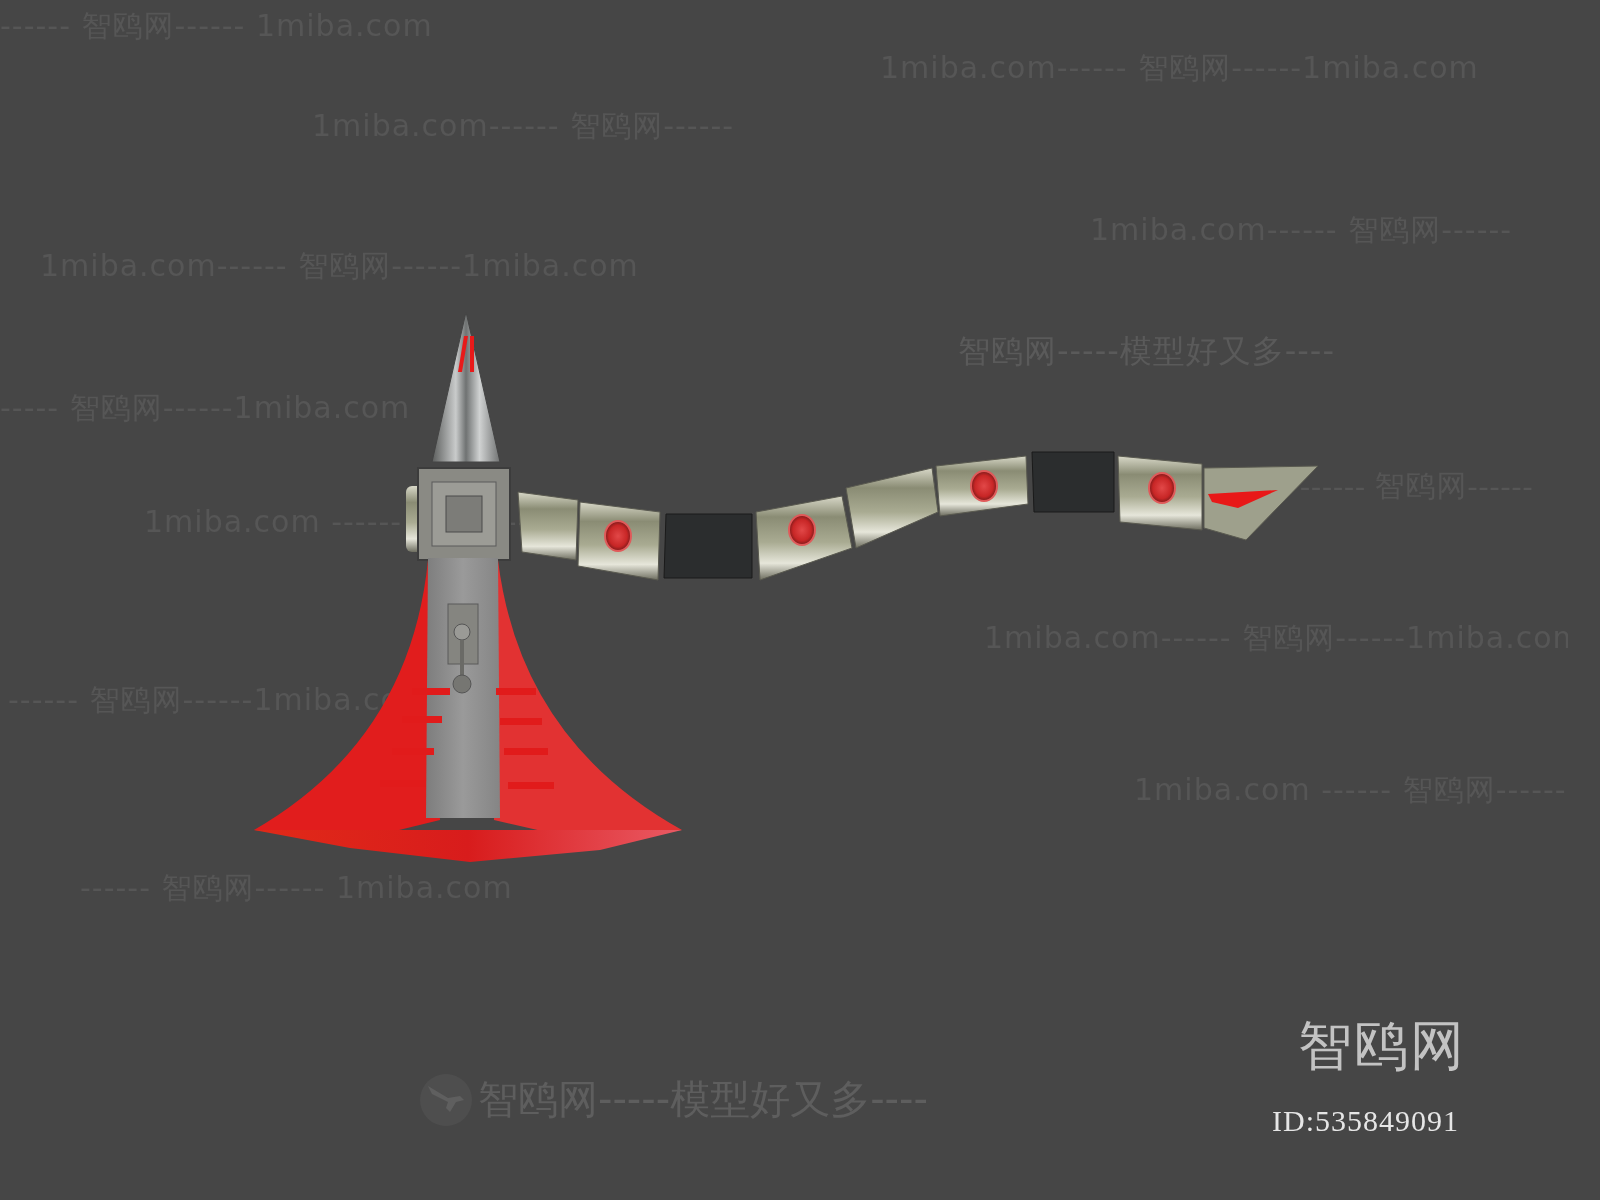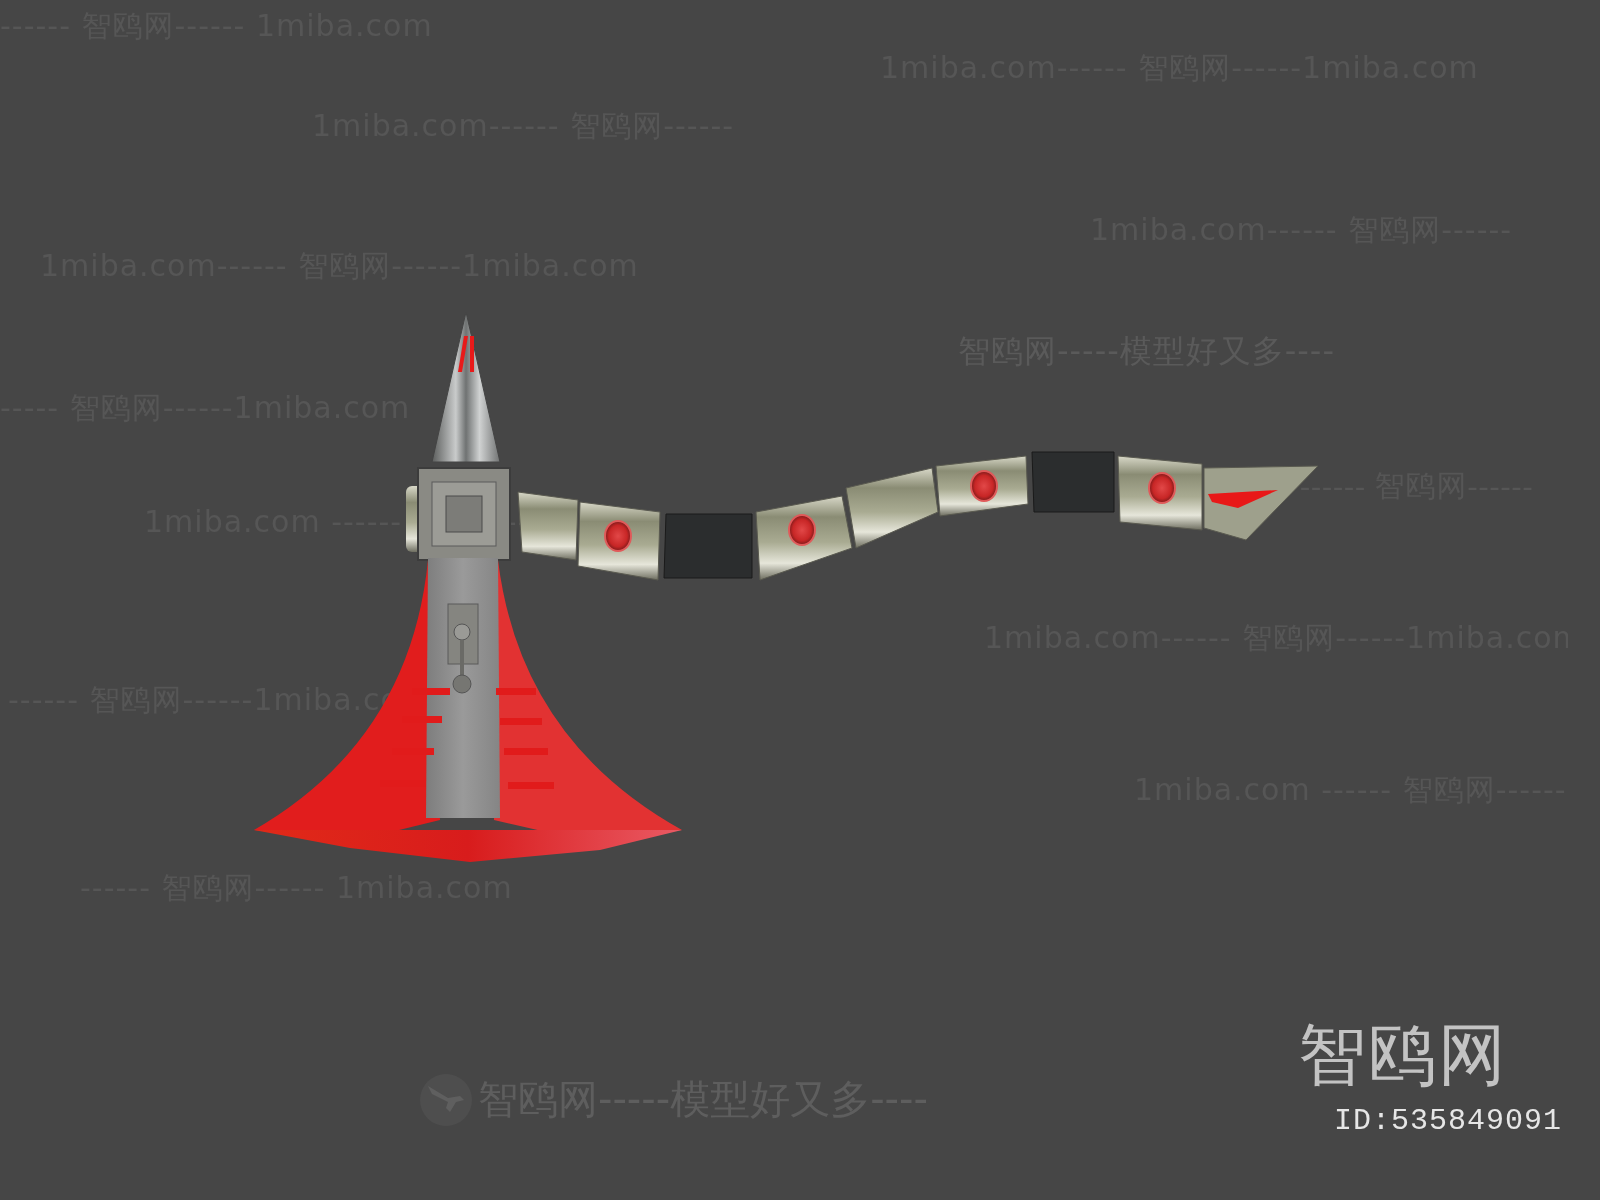--- a/index.html
+++ b/index.html
@@ -17,25 +17,25 @@
   .footer-wm {
     position:absolute; left:420px; top:1072px; white-space:nowrap;
     color:#5e5e5e; font-size:40px; display:flex; align-items:center; gap:6px;
   }
   .bird-logo {
     width:52px; height:52px; border-radius:50%; background:#4e4e4e;
     display:inline-flex; align-items:center; justify-content:center;
   }
   .brand-big {
     position:absolute; left:1298px; top:1010px;
-    font-size:68px; color:#c3c3c3; letter-spacing:2px;
+    font-size:54px; color:#c3c3c3; letter-spacing:2px;
   }
   .id-label {
-    position:absolute; left:1334px; top:1104px;
-    font-family:Liberation Mono, monospace; font-size:30px; color:#e6e6e6;
+    position:absolute; left:1272px; top:1104px;
+    font-family:Liberation Serif, serif; font-size:30px; color:#e6e6e6;
     letter-spacing:1px;
   }
 </style>
 </head>
 <body>
 
 <div class="wm" style="left:0;top:6px;">------ 智鸥网------ 1miba.com</div>
 <div class="wm" style="left:880px;top:48px;">1miba.com------ 智鸥网------1miba.com</div>
 <div class="wm" style="left:312px;top:106px;">1miba.com------ 智鸥网------</div>
 <div class="wm" style="left:1090px;top:210px;">1miba.com------ 智鸥网------</div>

